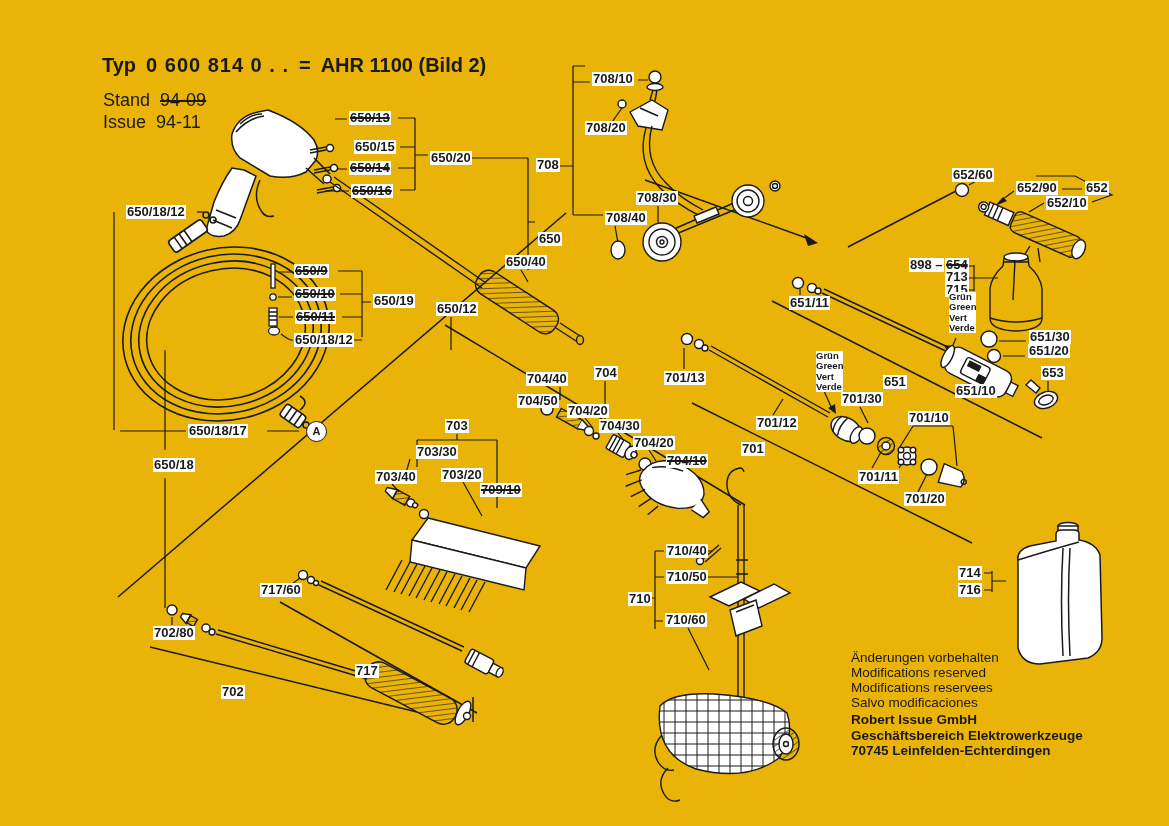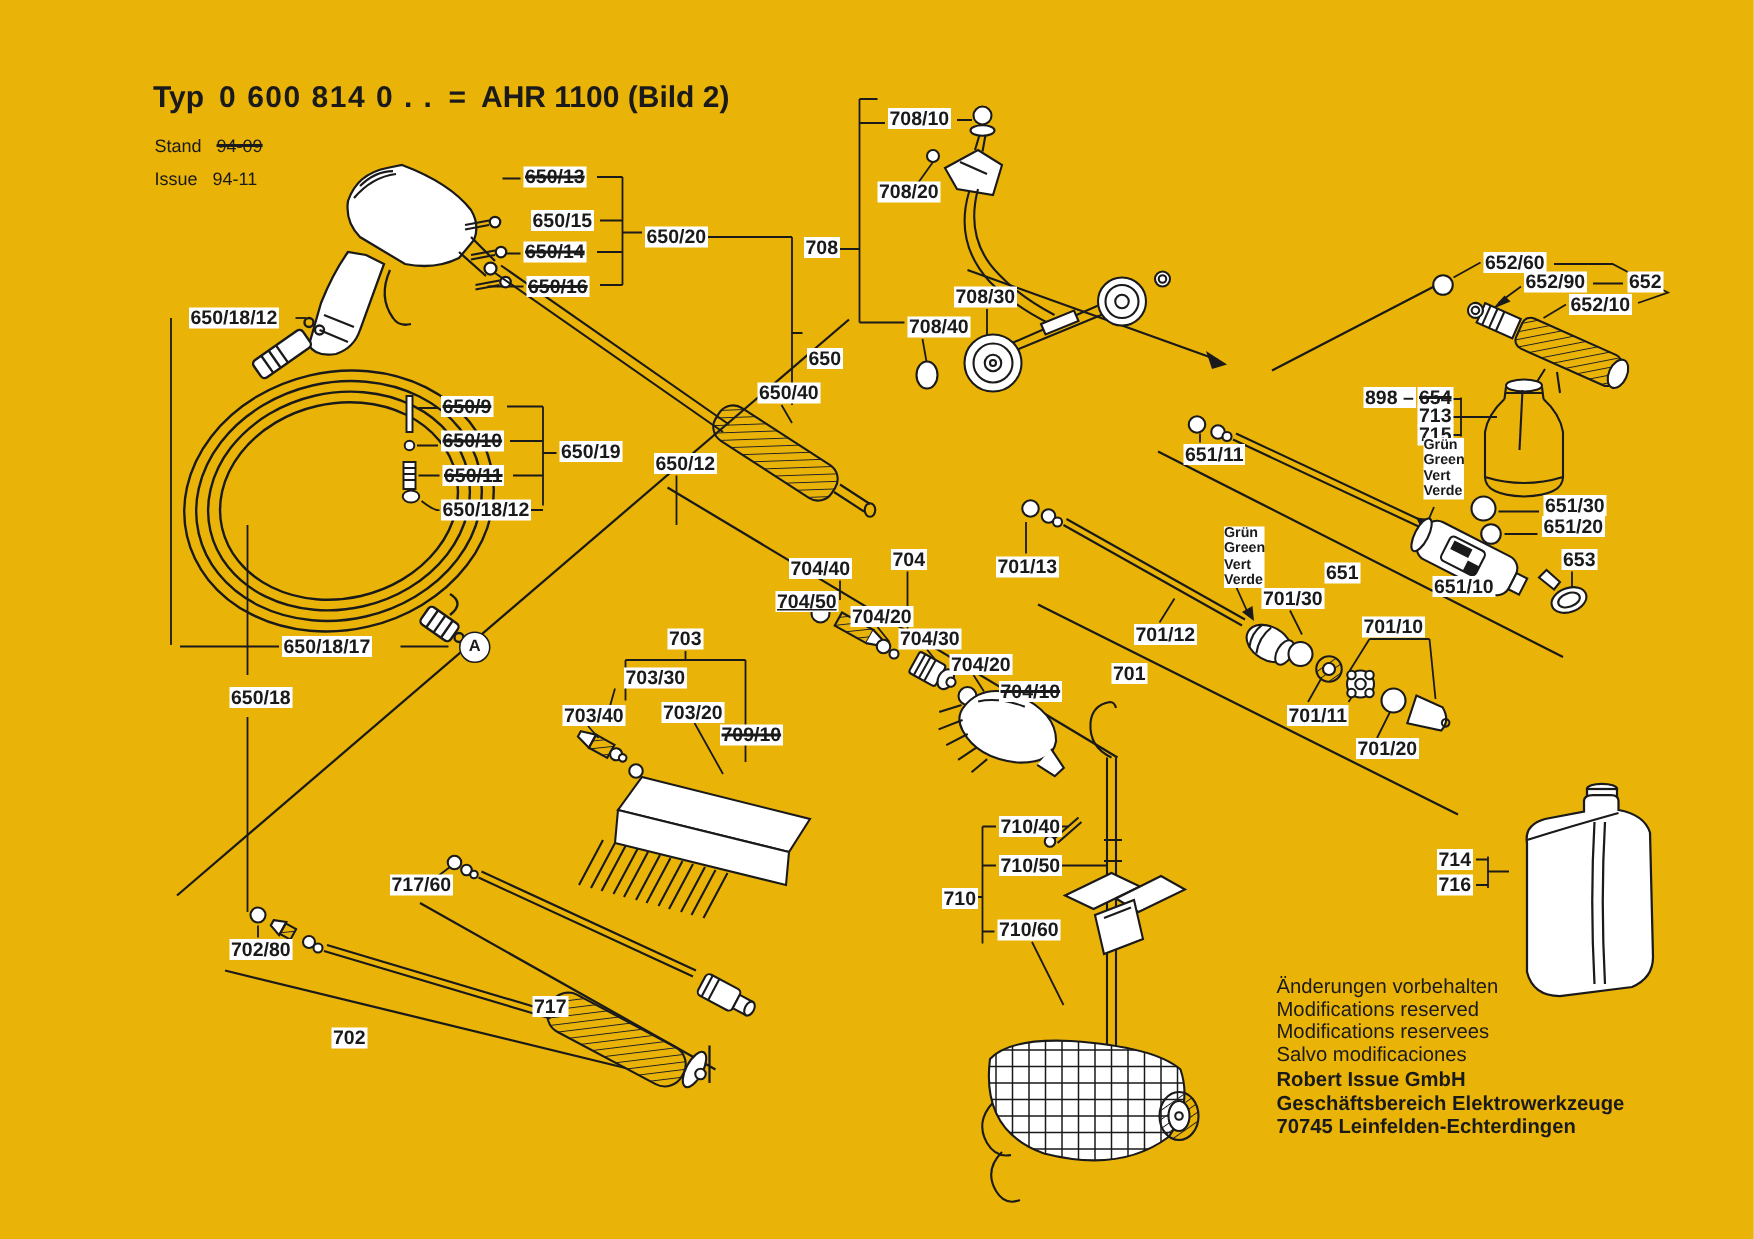--- a/index.html
+++ b/index.html
@@ -3,21 +3,21 @@
 <meta charset="utf-8">
 <style>
   html,body{margin:0;padding:0;background:#e8e8e8;}
   .stage{position:relative;width:1169px;height:826px;background:#eab308;overflow:hidden;
          font-family:"Liberation Sans",sans-serif;color:#1a1a1a;padding-left:20px;}
   svg{position:absolute;left:0;top:0;}
   .abs{position:absolute;}
   .title-line{left:102px;top:54px;font-size:20px;display:flex;gap:10px;align-items:baseline;white-space:nowrap;}
   .t-bold{font-weight:bold;}
   .t-code{font-weight:bold;letter-spacing:1px;}
-  .rev{left:103px;font-size:12px;display:flex;gap:10px;white-space:nowrap;}
+  .rev{left:103px;font-size:18px;display:flex;gap:10px;white-space:nowrap;}
   .struck{text-decoration:line-through;text-decoration-thickness:2px;}
   .plabel{position:absolute;font-size:13px;font-weight:bold;line-height:1.05;white-space:nowrap;
           background:#fff;padding:0 1px;}
   .cnote{position:absolute;font-size:9.5px;font-weight:bold;line-height:1.08;white-space:pre-line;background:#fff;}
   .amark{position:absolute;width:19px;height:19px;border:1.7px solid #1a1a1a;border-radius:50%;
          font-size:11px;font-weight:bold;text-align:center;line-height:19px;background:#fff;}
   .footer{left:851px;top:650px;font-size:13.5px;line-height:1.12;}
   .footer .bold-part{font-weight:bold;margin-top:2px;}
 </style>
 </head>
@@ -355,38 +355,38 @@
       <div class="plabel" style="left: 294px; top: 333px;">650/18/12</div>
       <div class="plabel" style="left: 373px; top: 294px;">650/19</div>
       <div class="plabel" style="left: 436px; top: 302px;">650/12</div>
       <div class="plabel" style="left: 505px; top: 255px;">650/40</div>
       <div class="plabel" style="left: 188px; top: 424px;">650/18/17</div>
       <div class="plabel" style="left: 153px; top: 458px;">650/18</div>
       <div class="plabel" style="left: 592px; top: 72px;">708/10</div>
       <div class="plabel" style="left: 585px; top: 121px;">708/20</div>
       <div class="plabel" style="left: 636px; top: 191px; text-align: center;">708/30</div>
       <div class="plabel" style="left: 605px; top: 211px;">708/40</div>
-      <div class="plabel" style="left: 989px; top: 168px;">652/60</div>
+      <div class="plabel" style="left: 952px; top: 168px;">652/60</div>
       <div class="plabel" style="left: 1016px; top: 181px;">652/90</div>
       <div class="plabel" style="left: 1085px; top: 181px;">652</div>
       <div class="plabel" style="left: 1046px; top: 196px;">652/10</div>
       <div class="plabel" style="left: 909px; top: 258px;">898 –</div>
       <div class="plabel struck" style="left: 945px; top: 258px;">654</div>
       <div class="plabel" style="left: 945px; top: 270px;">713</div>
       <div class="plabel" style="left: 945px; top: 283px;">715</div>
       <div class="plabel" style="left: 789px; top: 296px;">651/11</div>
       <div class="plabel" style="left: 1029px; top: 330px;">651/30</div>
       <div class="plabel" style="left: 1028px; top: 344px;">651/20</div>
       <div class="plabel" style="left: 883px; top: 375px;">651</div>
       <div class="plabel" style="left: 1041px; top: 366px;">653</div>
       <div class="plabel" style="left: 955px; top: 384px;">651/10</div>
       <div class="plabel" style="left: 664px; top: 371px;">701/13</div>
       <div class="plabel" style="left: 526px; top: 372px;">704/40</div>
       <div class="plabel" style="left: 594px; top: 366px;">704</div>
-      <div class="plabel" style="left: 517px; top: 394px; text-decoration: underline;">704/50</div>
+      <div class="plabel" style="left: 517px; top: 394px;">704/50</div>
       <div class="plabel" style="left: 567px; top: 404px;">704/20</div>
       <div class="plabel" style="left: 599px; top: 419px;">704/30</div>
       <div class="plabel" style="left: 633px; top: 436px;">704/20</div>
       <div class="plabel struck" style="left: 666px; top: 454px;">704/10</div>
       <div class="plabel" style="left: 756px; top: 416px;">701/12</div>
       <div class="plabel" style="left: 741px; top: 442px;">701</div>
       <div class="plabel" style="left: 841px; top: 392px;">701/30</div>
       <div class="plabel" style="left: 908px; top: 411px;">701/10</div>
       <div class="plabel" style="left: 858px; top: 470px;">701/11</div>
       <div class="plabel" style="left: 904px; top: 492px;">701/20</div>

